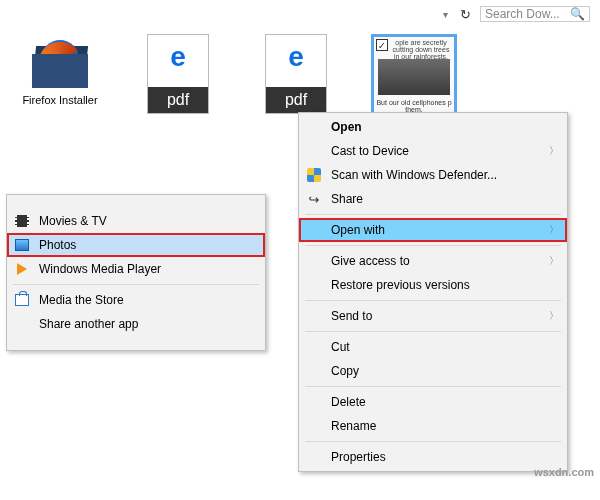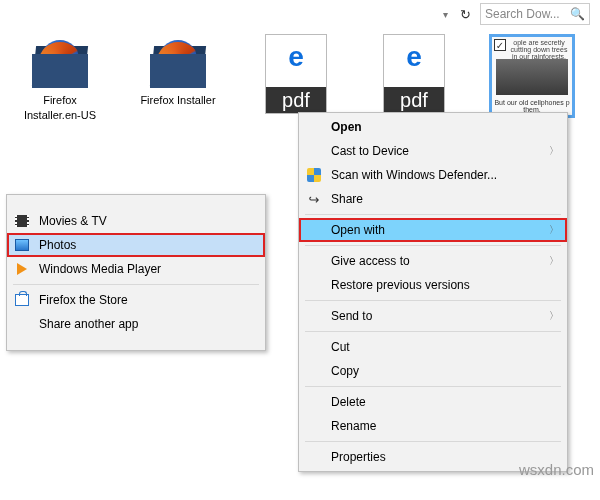--- a/index.html
+++ b/index.html
@@ -1,35 +1,35 @@
 <!DOCTYPE html>
 <html><head>
 <meta charset="utf-8">
 <style>
 * { box-sizing: border-box; margin: 0; padding: 0; font-family: "Segoe UI", Tahoma, sans-serif; font-size: 12px; }
 body { width: 600px; height: 500px; background: #fff; position: relative; overflow: hidden; }
 
 .topbar { position: absolute; top: 0; right: 0; left: 0; height: 28px; display: flex; justify-content: flex-end; align-items: center; gap: 4px; padding: 2px 10px; }
 .nav-arrow { color: #777; font-size: 10px; padding: 0 3px; }
 .refresh { color: #333; font-size: 13px; padding: 0 5px; }
-.searchbox { width: 110px; height: 22px; border: 1px solid #ccc; display: flex; align-items: center; padding: 0 4px; color: #888; gap: 4px; }
+.searchbox { width: 110px; height: 16px; border: 1px solid #ccc; display: flex; align-items: center; padding: 0 4px; color: #888; gap: 4px; }
 .searchbox span.txt { flex: 1; white-space: nowrap; overflow: hidden; text-overflow: ellipsis; }
 
 .files { position: absolute; top: 34px; left: 10px; right: 10px; display: flex; gap: 18px; }
 .file { width: 100px; display: flex; flex-direction: column; align-items: center; text-align: center; gap: 2px; }
 .file .lbl { font-size: 11px; line-height: 1.2; white-space: nowrap; overflow: hidden; text-overflow: ellipsis; width: 100%; }
 .boxicon { width: 62px; height: 58px; position: relative; }
 .box-back { position: absolute; left: 5px; top: 12px; width: 52px; height: 40px; background: #1e3a5f; transform: skewX(-6deg); }
 .box-front { position: absolute; left: 3px; top: 20px; width: 56px; height: 34px; background: #2d4d78; }
 .ff-globe { position: absolute; left: 12px; top: 6px; width: 38px; height: 38px; border-radius: 50%; background: radial-gradient(circle at 40% 35%, #3b82e6, #1a3d8f); }
 .ff-fox { position: absolute; left: 10px; top: 8px; width: 42px; height: 38px; border-radius: 50% 50% 48% 48%; background: conic-gradient(from 200deg, #f7a933, #e25d1b 40%, #c23b0c 60%, transparent 62%); }
 
 .pdf { width: 62px; height: 80px; border: 1px solid #bbb; background: #fff; position: relative; }
 .pdf .e { position: absolute; top: 6px; left: 0; right: 0; text-align: center; font-size: 28px; font-weight: bold; color: #0d6edd; }
-.pdf .pdfbar { position: absolute; bottom: 0; left: 0; right: 0; height: 26px; background: #333; color: #fff; display: flex; align-items: center; justify-content: center; font-size: 20px; }
+.pdf .pdfbar { position: absolute; bottom: 0; left: 0; right: 0; height: 26px; background: #333; color: #fff; display: flex; align-items: center; justify-content: center; font-size: 16px; }
 
 .thumb { width: 86px; height: 84px; border: 3px solid #5aa6ed; background: #f9f9f9; position: relative; overflow: hidden; }
 .thumb .chk { position: absolute; top: 2px; left: 2px; width: 12px; height: 12px; border: 1px solid #333; background: #fff; display: flex; align-items: center; justify-content: center; font-size: 10px; color: #333; }
 .thumb .vidtop { position: absolute; top: 2px; left: 16px; right: 2px; font-size: 7px; line-height: 1; color: #444; }
 .thumb .vidmid { position: absolute; top: 22px; left: 4px; right: 4px; height: 36px; background: linear-gradient(#6b6b6b,#3a3a3a); }
 .thumb .vidbot { position: absolute; bottom: 2px; left: 2px; right: 2px; font-size: 7px; line-height: 1; text-align: center; color: #333; }
 
 .file.sel .lblwrap { background: #cde6f9; border: 1px solid #5aa6ed; padding: 0 2px; }
 
 .ctx-main { position: absolute; top: 112px; left: 268px; width: 270px; background: #f2f2f2; border: 1px solid #bfbfbf; box-shadow: 2px 2px 4px rgba(0,0,0,0.25); padding: 2px 0; margin-left: 30px; }
@@ -46,54 +46,44 @@
 .ctx-sub { position: absolute; top: 194px; left: 6px; width: 260px; background: #f2f2f2; border: 1px solid #bfbfbf; box-shadow: 2px 2px 4px rgba(0,0,0,0.25); padding: 14px 0; }
 .s-item { display: flex; align-items: center; height: 24px; padding: 0 8px 0 32px; position: relative; }
 .s-item.hl { background: #c5dff8; outline: 2px solid #d22; outline-offset: -2px; }
 .s-item .ic { position: absolute; left: 7px; top: 4px; width: 16px; height: 16px; display: flex; align-items: center; justify-content: center; font-size: 13px; }
 .filmstrip { width: 14px; height: 12px; background: #333; border-left: 2px dotted #fff; border-right: 2px dotted #fff; }
 .photosq { width: 14px; height: 12px; background: linear-gradient(#6ec1ff,#2a77cc); border: 1px solid #1a5aa3; }
 .mediaplay { width: 0; height: 0; border-left: 10px solid #f29217; border-top: 6px solid transparent; border-bottom: 6px solid transparent; }
 .storeic { width: 14px; height: 12px; background: #fff; border: 1px solid #2a77cc; position: relative; }
 .storeic::after { content: ""; position: absolute; top: -4px; left: 3px; width: 6px; height: 4px; border: 1px solid #2a77cc; border-bottom: none; border-radius: 3px 3px 0 0; }
 
-.watermark { position: absolute; right: 6px; bottom: 22px; font-size: 15px; color: #999; }
+.watermark { position: absolute; right: 6px; bottom: 22px; font-size: 11px; color: #999; font-weight: bold; }
 </style>
 </head>
 <body>
 
 <div class="topbar">
   <span class="nav-arrow">▾</span>
   <span class="refresh">↻</span>
   <div class="searchbox">
     <span class="txt">Search Dow...</span>
     <span>🔍</span>
   </div>
 </div>
 
 <div class="files">
 
+
   <div class="file">
     <div class="boxicon">
       <div class="box-back"></div>
         <div class="ff-globe"></div>
         <div class="ff-fox"></div>
         <div class="box-front"></div>
     </div>
-    <span class="lbl">Firefox</span>
-    <span class="lbl">Installer.en-US</span>
-  </div>
-
-  <div class="file">
-    <div class="boxicon">
-      <div class="box-back"></div>
-        <div class="ff-globe"></div>
-        <div class="ff-fox"></div>
-        <div class="box-front"></div>
-    </div>
     <span class="lbl">Firefox Installer</span>
   </div>
 
   <div class="file">
     <div class="pdf">
       <div class="e">e</div>
       <div class="pdfbar">pdf</div>
     </div>
   </div>
 
@@ -194,20 +184,20 @@
       <span class="ic">
         <span class="mediaplay"></span>
       </span>
       <span>Windows Media Player</span>
     </div>
   <div class="m-sep"></div>
   <div class="s-item">
       <span class="ic">
         <span class="storeic"></span>
       </span>
-      <span>Firefox the Store</span>
+      <span>Media the Store</span>
     </div>
   <div class="s-item">
       <span>Share another app</span>
     </div>
 </div>
 
 <div class="watermark">wsxdn.com</div>
 
 </body></html>

